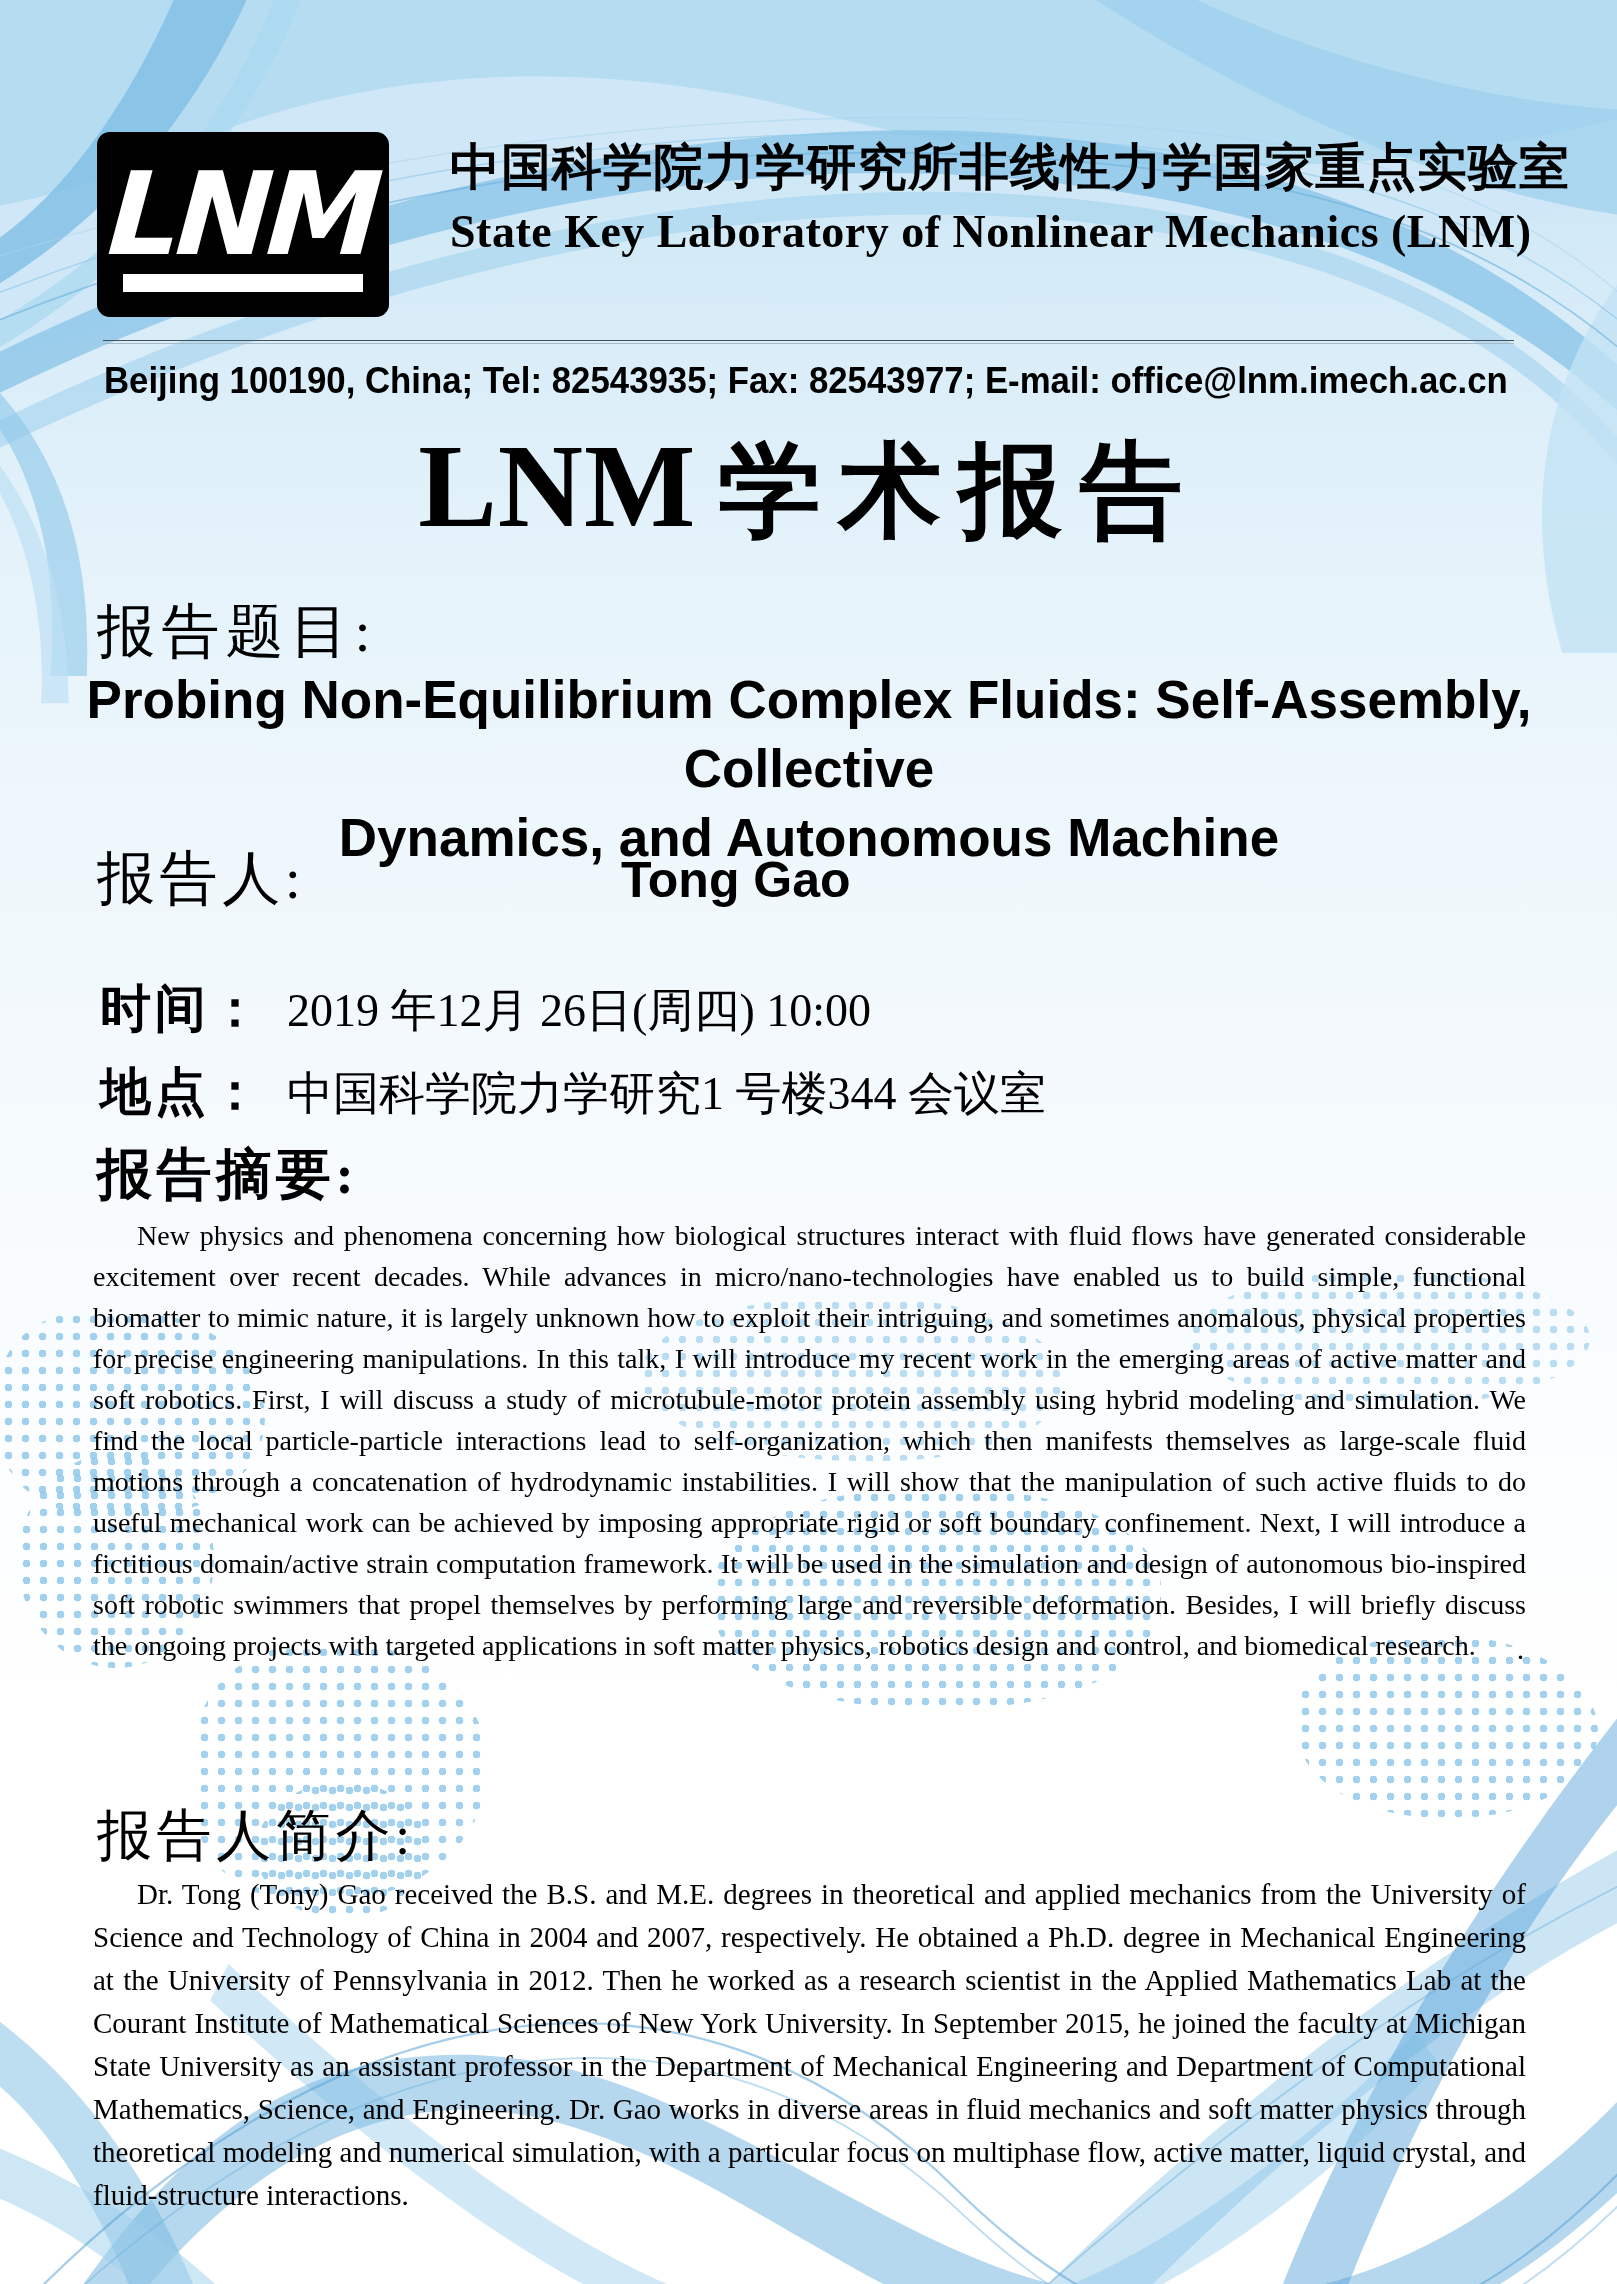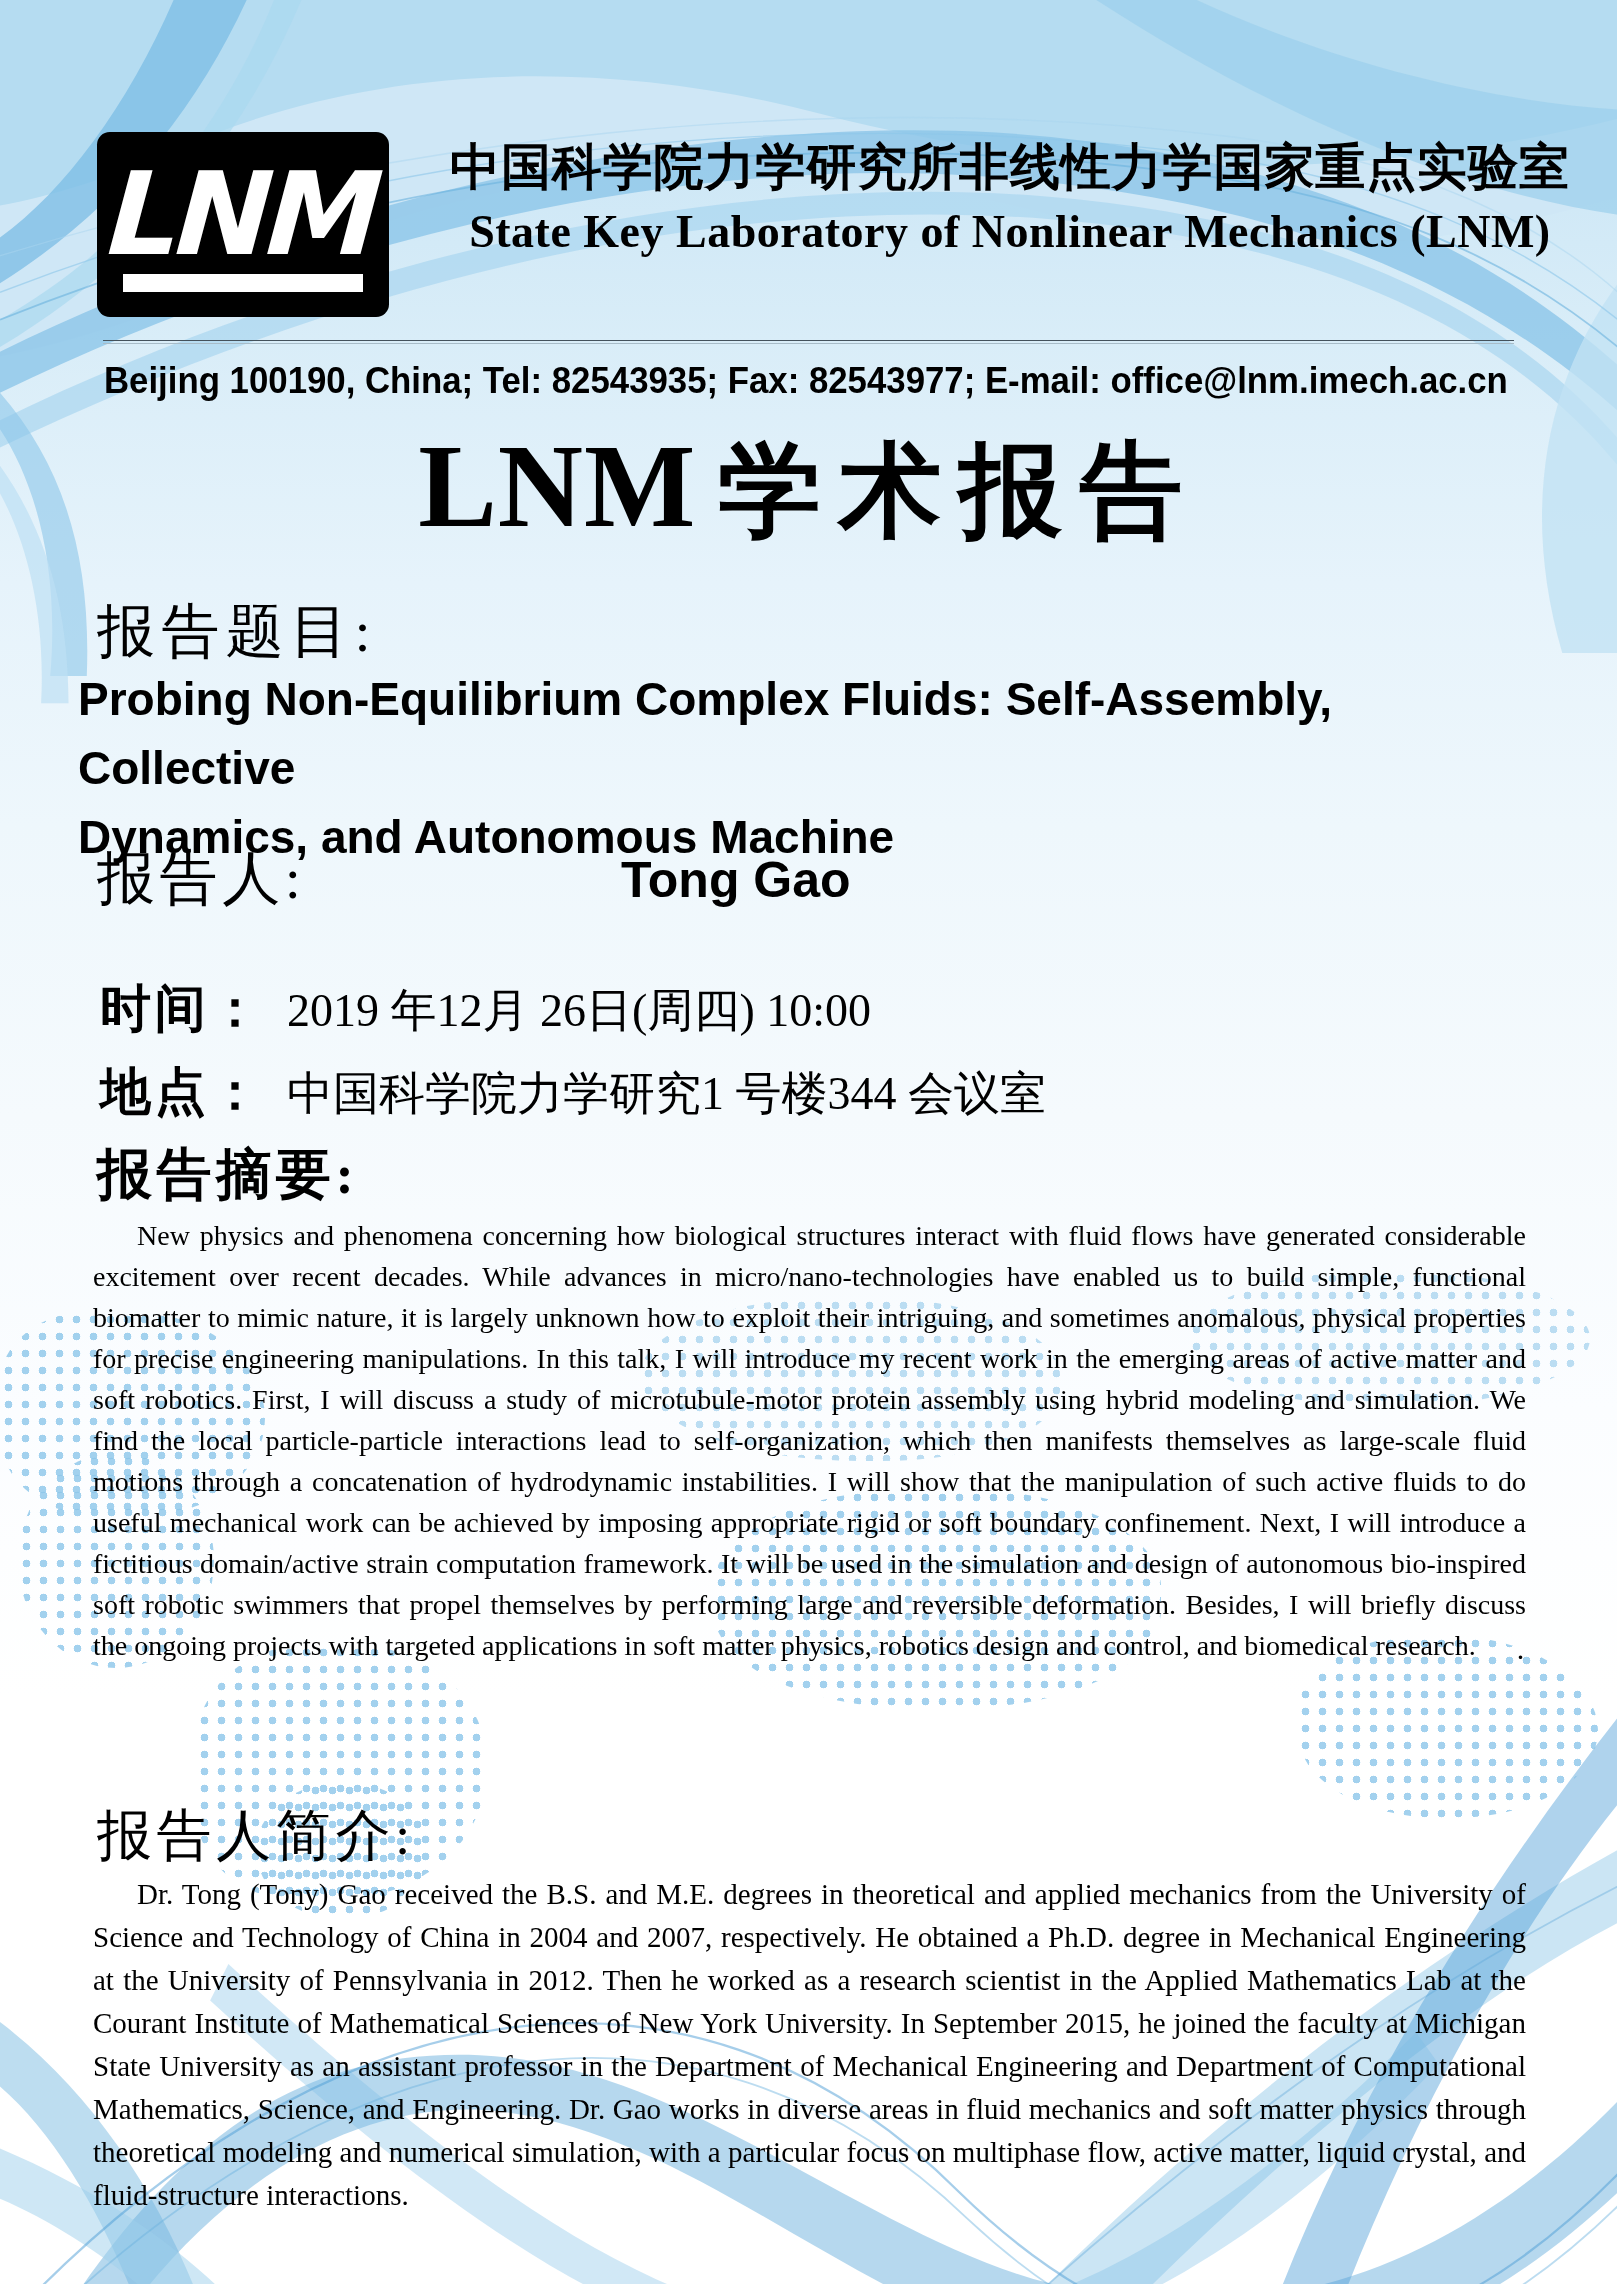--- a/index.html
+++ b/index.html
@@ -38,21 +38,21 @@
     font-size:115px; line-height:1; letter-spacing:-5.5px; transform:skewX(-4deg);
   }
   .logo-bar { width:82%; height:18px; background:#fff; margin-top:1.8px; }
   .org { position:absolute; left:450px; top:134px; }
   .org-cn {
     font-family:"Liberation Sans", sans-serif; font-weight:bold;
     font-size:50px; letter-spacing:0.9px; white-space:nowrap;
   }
   .org-en {
     font-family:"Liberation Serif", serif; font-weight:bold;
-    font-size:46px; line-height:1.17; white-space:nowrap; letter-spacing:0.5px; margin-top:3.7px;text-align:center;
+    font-size:46px; line-height:1.17; white-space:nowrap; letter-spacing:0.5px; margin-top:3.7px;
   }
   .divider {
     position:absolute; left:103px; top:340px; width:1411px; height:2.3px;
     border-top:1.8px solid #44525c; border-bottom:0.9px solid #a8bcc8;
   }
   .contact {
     position:absolute; left:104px; top:360px; white-space:nowrap;
     font-family:"Liberation Sans", sans-serif; font-weight:bold; font-size:37px;
     transform:scaleX(.94); transform-origin:left top; letter-spacing:0px;
   }
@@ -63,23 +63,23 @@
   .pt-cjk  { font-family:"Liberation Serif", serif; font-weight:bold; font-size:103px; letter-spacing:17.4px; margin-left:22px;margin-top:32px; }
 
   
   .klabel { position:absolute; font-family:"Liberation Serif", serif; white-space:nowrap; }
   .topic-label    { left:97px; top:569px; font-size:58px; letter-spacing:6.4px;margin-top:24px; }
   .speaker-label  { left:97px; top:840px; font-size:58px; letter-spacing:4.6px; }
   .abstract-label { left:97px; top:1138px; font-size:55px; letter-spacing:4.6px;font-weight:bold; }
   .bio-label      { left:97px; top:1799px; font-size:55px; letter-spacing:4.6px; }
 
   .talk-title {
-    position:absolute; left:78px; top:665px; width:1462px; text-align:left;
+    position:absolute; left:78px; top:665px; width:1462px; text-align:center;
     font-family:"Liberation Sans", sans-serif; font-weight:bold;
-    font-size:46px; line-height:69px;
+    font-size:53px; line-height:69px;
   }
   .speaker-name {
     position:absolute; left:621px; top:851px;
     font-family:"Liberation Sans", sans-serif; font-weight:bold; font-size:50px; white-space:nowrap;
   }
   .info-row { position:absolute; left:100px; white-space:nowrap; }
   .time-row  { top:975px; }
   .venue-row { top:1058px; }
   .info-label { font-family:"Liberation Serif", serif; font-weight:bold; font-size:51px; letter-spacing:3.7px; }
   .info-value { font-family:"Liberation Serif", serif; font-size:46px; margin-left:23px; }

